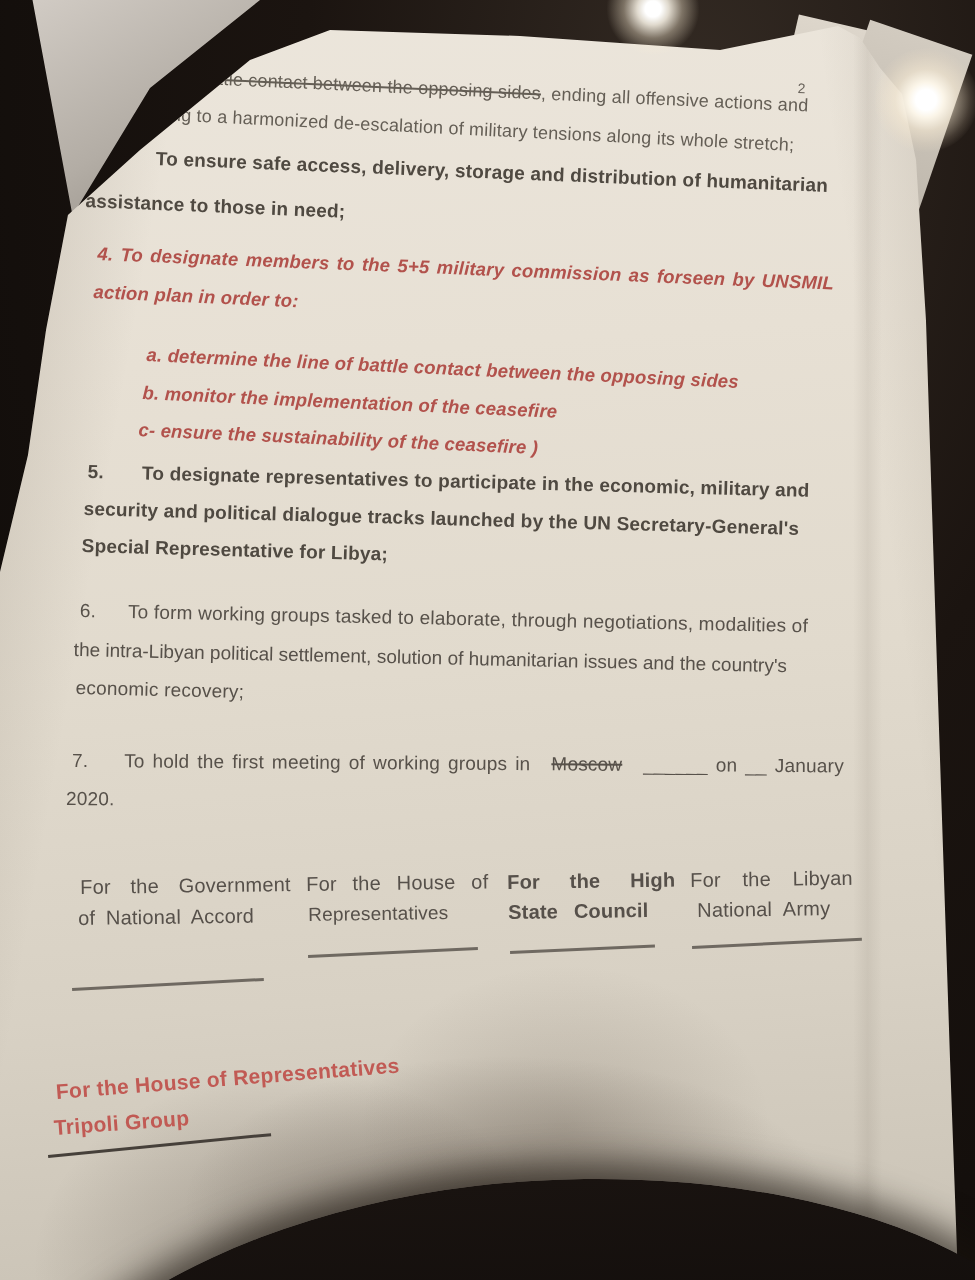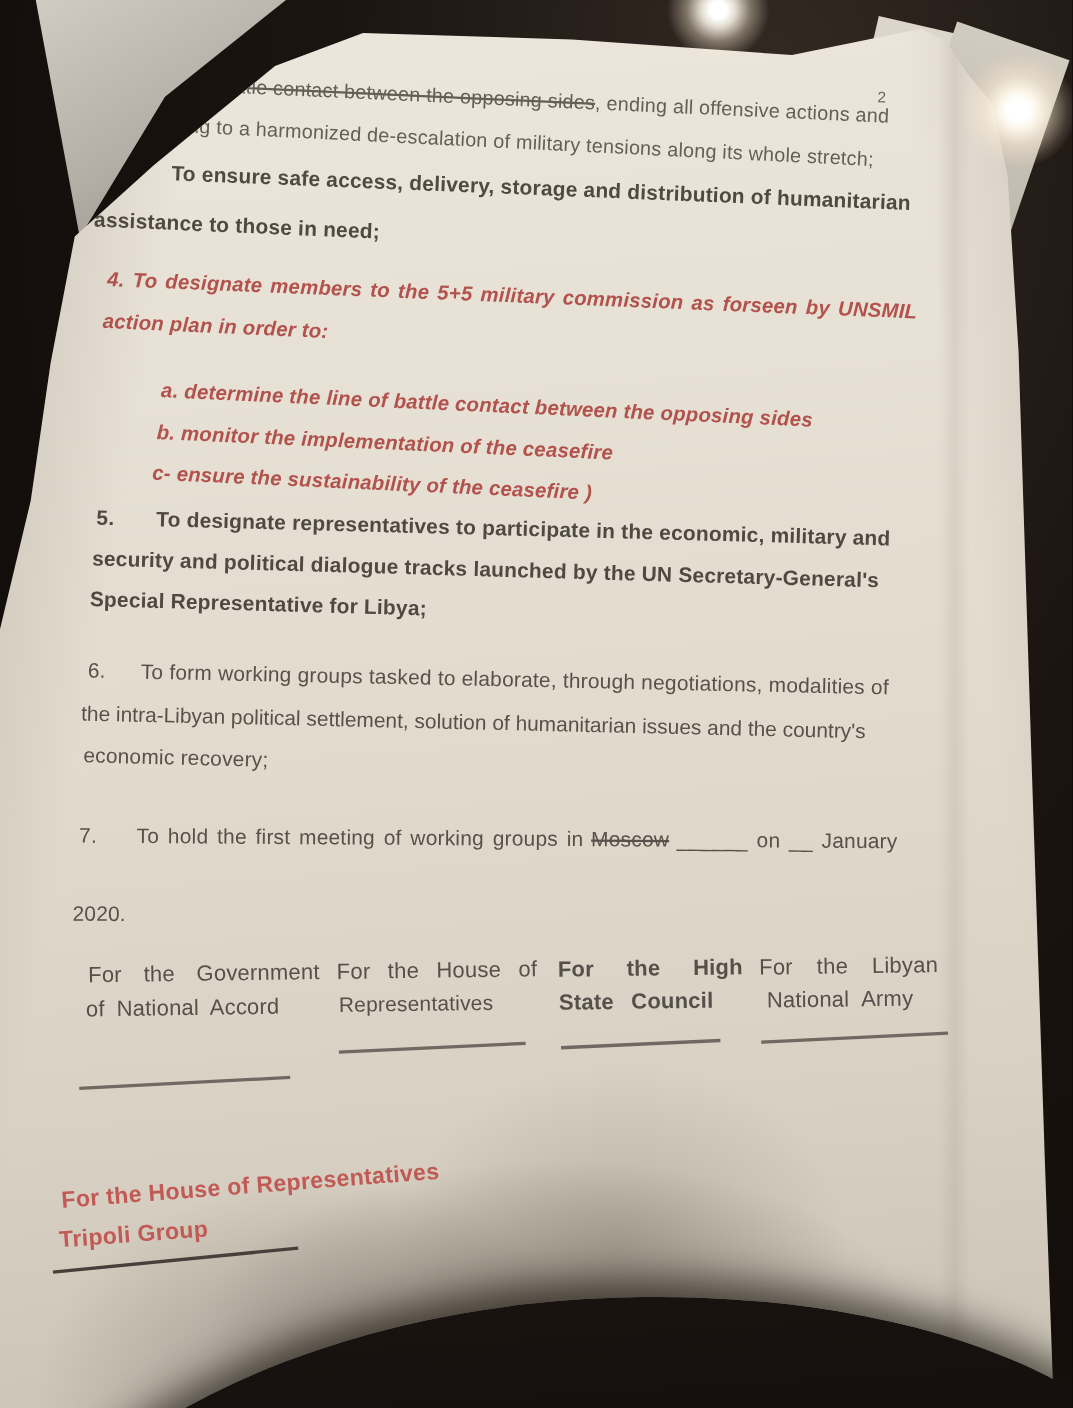--- a/index.html
+++ b/index.html
@@ -82,22 +82,22 @@
     <div class="t red" style="left:139px;top:419px;transform:rotate(2.6deg);">c- ensure the sustainability of the ceasefire )</div>
 
     <div class="t bld" style="left:88px;top:461px;transform:rotate(1.5deg);"><span class="num" style="margin-right:38px">5.</span><span>To designate representatives to participate in the economic, military and</span></div>
     <div class="t bld" style="left:84px;top:498px;transform:rotate(1.6deg);">security and political dialogue tracks launched by the UN Secretary-General's</div>
     <div class="t bld" style="left:82px;top:535px;transform:rotate(1.6deg);">Special Representative for Libya;</div>
 
     <div class="t" style="left:80px;top:600px;transform:rotate(1.2deg);"><span class="num" style="margin-right:32px">6.</span><span>To form working groups tasked to elaborate, through negotiations, modalities of</span></div>
     <div class="t" style="left:74px;top:639px;transform:rotate(1.3deg);letter-spacing:0;">the intra-Libyan political settlement, solution of humanitarian issues and the country's</div>
     <div class="t" style="left:76px;top:677px;transform:rotate(1.4deg);">economic recovery;</div>
 
-    <div class="t" style="left:72px;top:750px;transform:rotate(0.4deg);word-spacing:2.5px;"><span class="num" style="margin-right:36px">7.</span><span>To hold the first meeting of working groups in</span><span class="strike" style="margin:0 7px;">Moscow</span><span>______ on __ January</span></div>
-    <div class="t" style="left:66px;top:788px;transform:rotate(0.4deg);margin-top:33px;">2020.</div>
+    <div class="t" style="left:72px;top:750px;transform:rotate(0.4deg);word-spacing:2.5px;"><span class="num" style="margin-right:36px">7.</span><span>To hold the first meeting of working groups in</span><span class="strike" style="margin:0 21px;">Moscow</span><span>______ on __ January</span></div>
+    <div class="t" style="left:66px;top:788px;transform:rotate(0.4deg);">2020.</div>
 
     <div class="t sig" style="left:80px;top:876px;transform:rotate(-0.8deg);word-spacing:14px;">For the Government</div>
     <div class="t sig" style="left:78px;top:907px;transform:rotate(-0.8deg);word-spacing:5px;">of National Accord</div>
     <div class="sigline" style="left:72px;top:988px;width:192px;transform:rotate(-3deg);"></div>
 
     <div class="t sig" style="left:306px;top:873px;transform:rotate(-0.8deg);word-spacing:10px;">For the House of</div>
     <div class="t sig" style="left:308px;top:904px;transform:rotate(-0.8deg);font-size:19px;">Representatives</div>
     <div class="sigline" style="left:308px;top:955px;width:170px;transform:rotate(-2.7deg);"></div>
 
     <div class="t sig bld" style="left:507px;top:871px;transform:rotate(-0.8deg);word-spacing:24px;">For the High</div>

